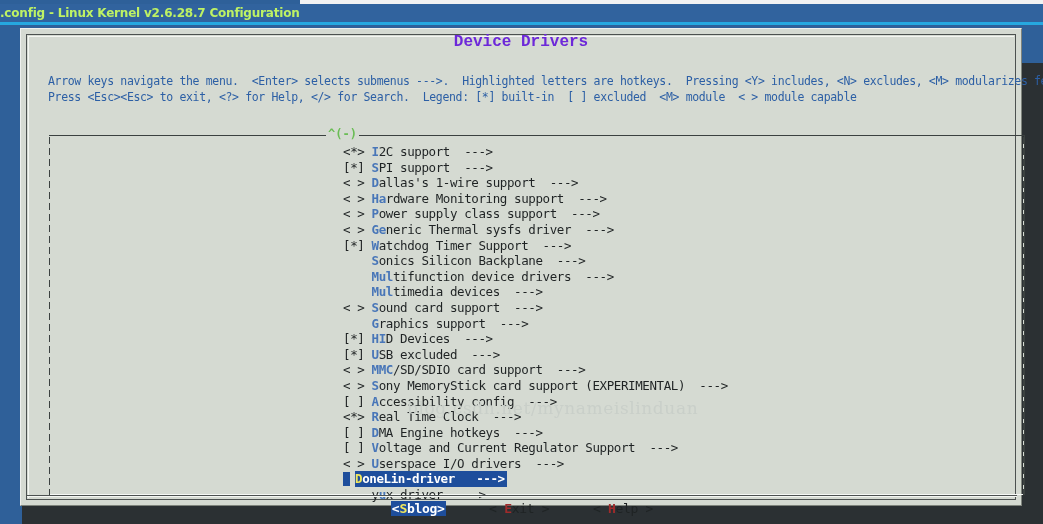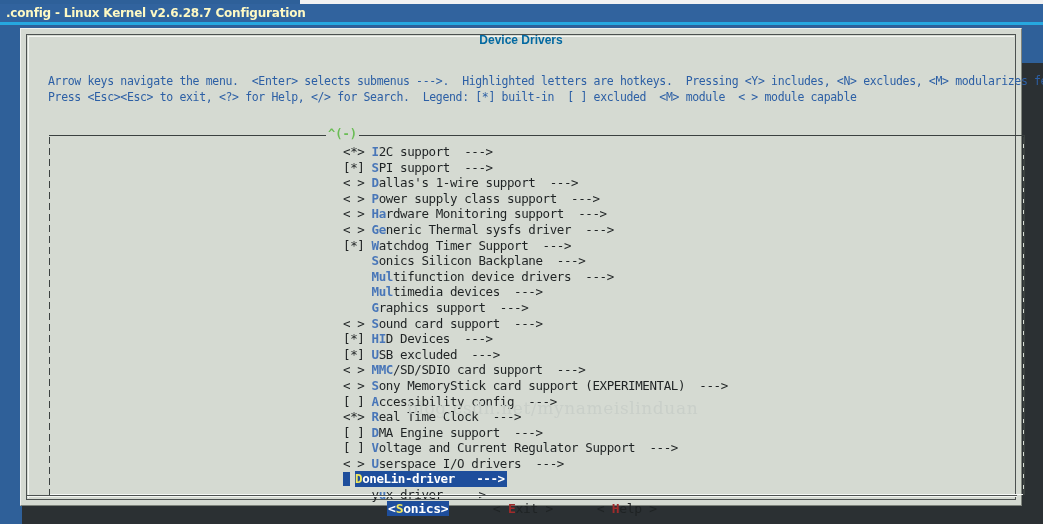--- a/index.html
+++ b/index.html
@@ -37,26 +37,25 @@
     background: #2e6099;
   }
 
   
   .titlebar {
     position: absolute;
     left: 0; top: 4px;
     width: 1043px;
     height: 18px;
     background: #31639e;
-    color: #fef9c3;
+    color: #bef264;
     font-family: "DejaVu Sans", sans-serif;
     font-size: 12px;
     font-weight: bold;
     line-height: 18px;
-    padding-left: 6px;
     box-sizing: border-box;
     white-space: nowrap;
     letter-spacing: -0.2px;
   }
   .titlebar-underline {
     position: absolute;
     left: 0; top: 22px;
     width: 1043px; height: 3px;
     background: #26a8e0;
   }
@@ -111,24 +110,24 @@
     border-left: 1px solid #f4f6f2;
     box-sizing: border-box;
   }
 
   
   .dlg-heading {
     position: absolute;
     left: 0; top: 4px;
     width: 100%;
     text-align: center;
-    color: #0369a1;
-    font-size: 12px;
-    font-weight: bold;
-    font-family: Liberation Sans, sans-serif;
+    color: #6d28d9;
+    font-size: 16px;
+    font-weight: bold;
+    font-family: Liberation Mono, monospace;
     letter-spacing: 0px;
   }
 
   
   .helptext {
     position: absolute;
     left: 27px; top: 44px;
     width: 990px;
     color: #2c5fa5;
     font-family: "DejaVu Sans Mono", monospace;
@@ -333,51 +332,51 @@
       <div class="menubox-inner-shadow"></div>
       <div class="rail-left"></div>
       <div class="rail-right"></div>
 
       <div class="scroll-up-marker">^(-)</div>
 
       <div class="menu-list" id="menu-list">
           <div class="menu-row"><span class="tag">&lt;*&gt; </span><span class="hot">I</span><span class="txt">2C support  </span><span class="arrow">---&gt;</span></div>
           <div class="menu-row"><span class="tag">[*] </span><span class="hot">S</span><span class="txt">PI support  </span><span class="arrow">---&gt;</span></div>
           <div class="menu-row"><span class="tag">&lt; &gt; </span><span class="hot">D</span><span class="txt">allas's 1-wire support  </span><span class="arrow">---&gt;</span></div>
+          <div class="menu-row"><span class="tag">&lt; &gt; </span><span class="hot">Ha</span><span class="txt">rdware Monitoring support  </span><span class="arrow">---&gt;</span></div>
           <div class="menu-row"><span class="tag">&lt; &gt; </span><span class="hot">P</span><span class="txt">ower supply class support  </span><span class="arrow">---&gt;</span></div>
-          <div class="menu-row"><span class="tag">&lt; &gt; </span><span class="hot">Ha</span><span class="txt">rdware Monitoring support  </span><span class="arrow">---&gt;</span></div>
           <div class="menu-row"><span class="tag">&lt; &gt; </span><span class="hot">Ge</span><span class="txt">neric Thermal sysfs driver  </span><span class="arrow">---&gt;</span></div>
           <div class="menu-row"><span class="tag">[*] </span><span class="hot">W</span><span class="txt">atchdog Timer Support  </span><span class="arrow">---&gt;</span></div>
           <div class="menu-row"><span class="tag">    </span><span class="hot">S</span><span class="txt">onics Silicon Backplane  </span><span class="arrow">---&gt;</span></div>
           <div class="menu-row"><span class="tag">    </span><span class="hot">Mul</span><span class="txt">tifunction device drivers  </span><span class="arrow">---&gt;</span></div>
           <div class="menu-row"><span class="tag">    </span><span class="hot">Mul</span><span class="txt">timedia devices  </span><span class="arrow">---&gt;</span></div>
+          <div class="menu-row"><span class="tag">&lt; &gt; </span><span class="hot">S</span><span class="txt">ound card support  </span><span class="arrow">---&gt;</span></div>
           <div class="menu-row"><span class="tag">    </span><span class="hot">G</span><span class="txt">raphics support  </span><span class="arrow">---&gt;</span></div>
-          <div class="menu-row"><span class="tag">&lt; &gt; </span><span class="hot">S</span><span class="txt">ound card support  </span><span class="arrow">---&gt;</span></div>
           <div class="menu-row"><span class="tag">[*] </span><span class="hot">HI</span><span class="txt">D Devices  </span><span class="arrow">---&gt;</span></div>
           <div class="menu-row"><span class="tag">[*] </span><span class="hot">U</span><span class="txt">SB excluded  </span><span class="arrow">---&gt;</span></div>
           <div class="menu-row"><span class="tag">&lt; &gt; </span><span class="hot">MMC</span><span class="txt">/SD/SDIO card support  </span><span class="arrow">---&gt;</span></div>
           <div class="menu-row"><span class="tag">&lt; &gt; </span><span class="hot">S</span><span class="txt">ony MemoryStick card support (EXPERIMENTAL)  </span><span class="arrow">---&gt;</span></div>
           <div class="menu-row"><span class="tag">[ ] </span><span class="hot">A</span><span class="txt">ccessibility config  </span><span class="arrow">---&gt;</span></div>
           <div class="menu-row"><span class="tag">&lt;*&gt; </span><span class="hot">R</span><span class="txt">eal Time Clock  </span><span class="arrow">---&gt;</span></div>
-          <div class="menu-row"><span class="tag">[ ] </span><span class="hot">D</span><span class="txt">MA Engine support  </span><span class="arrow">---&gt;</span></div>
+          <div class="menu-row"><span class="tag">[ ] </span><span class="hot">D</span><span class="txt">MA Engine hotkeys  </span><span class="arrow">---&gt;</span></div>
           <div class="menu-row"><span class="tag">[ ] </span><span class="hot">V</span><span class="txt">oltage and Current Regulator Support  </span><span class="arrow">---&gt;</span></div>
           <div class="menu-row"><span class="tag">&lt; &gt; </span><span class="hot">U</span><span class="txt">serspace I/O drivers  </span><span class="arrow">---&gt;</span></div>
           <div class="selrow-wrap">
             <div class="selrow-cursor"></div>
             <div class="selrow-body"><span class="menu-row selected"><span class="hot">D</span><span class="txt">oneLin-driver   </span><span class="arrow">---&gt;</span></span></div>
           </div>
           <div class="menu-row"><span class="tag">    </span><span class="txt">y</span><span class="hot">u</span><span class="txt">x-driver  </span><span class="arrow">---&gt;</span></div>
         </div>
 
       <div class="watermark">blog.csdn.net/mynameislinduan</div>
     </div>
 
     <div class="btn-sep"></div>
     <div class="btn-sep2"></div>
 
     <div class="buttonbar">
-      <span class="btn active"><span>&lt;</span><span class="hot">S</span><span>onics</span><span>&gt;</span></span>
+      <span class="btn active"><span>&lt;</span><span class="hot">S</span><span>blog</span><span>&gt;</span></span>
       <span class="btn"><span>&lt; </span><span class="hot">E</span><span>xit</span><span> &gt;</span></span>
       <span class="btn"><span>&lt; </span><span class="hot">H</span><span>elp</span><span> &gt;</span></span>
     </div>
 
   </div>
 </div>
 
 </body></html>

